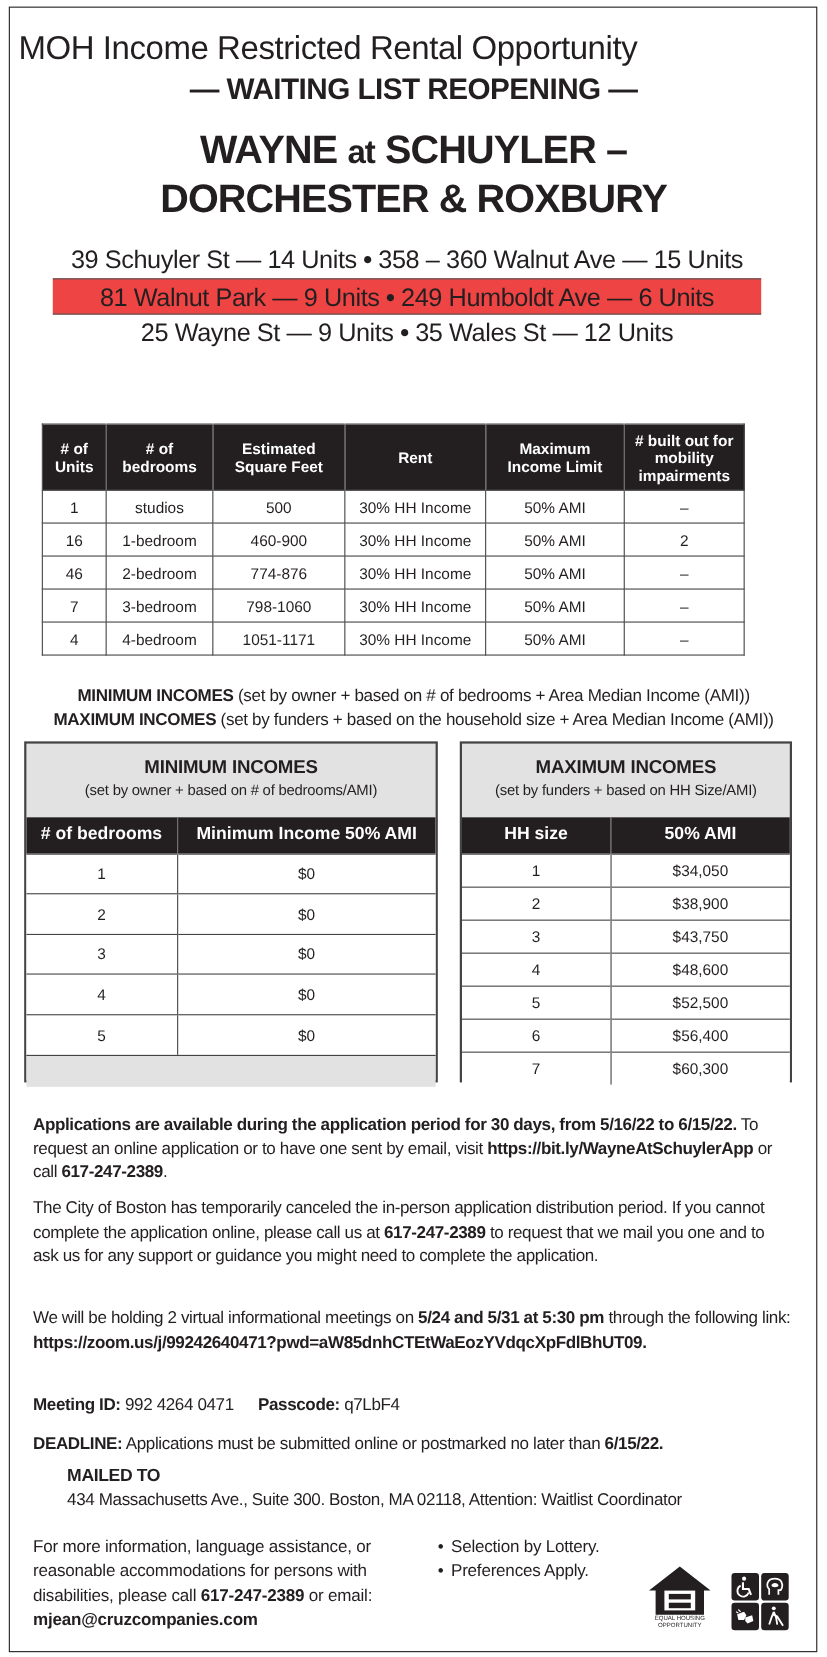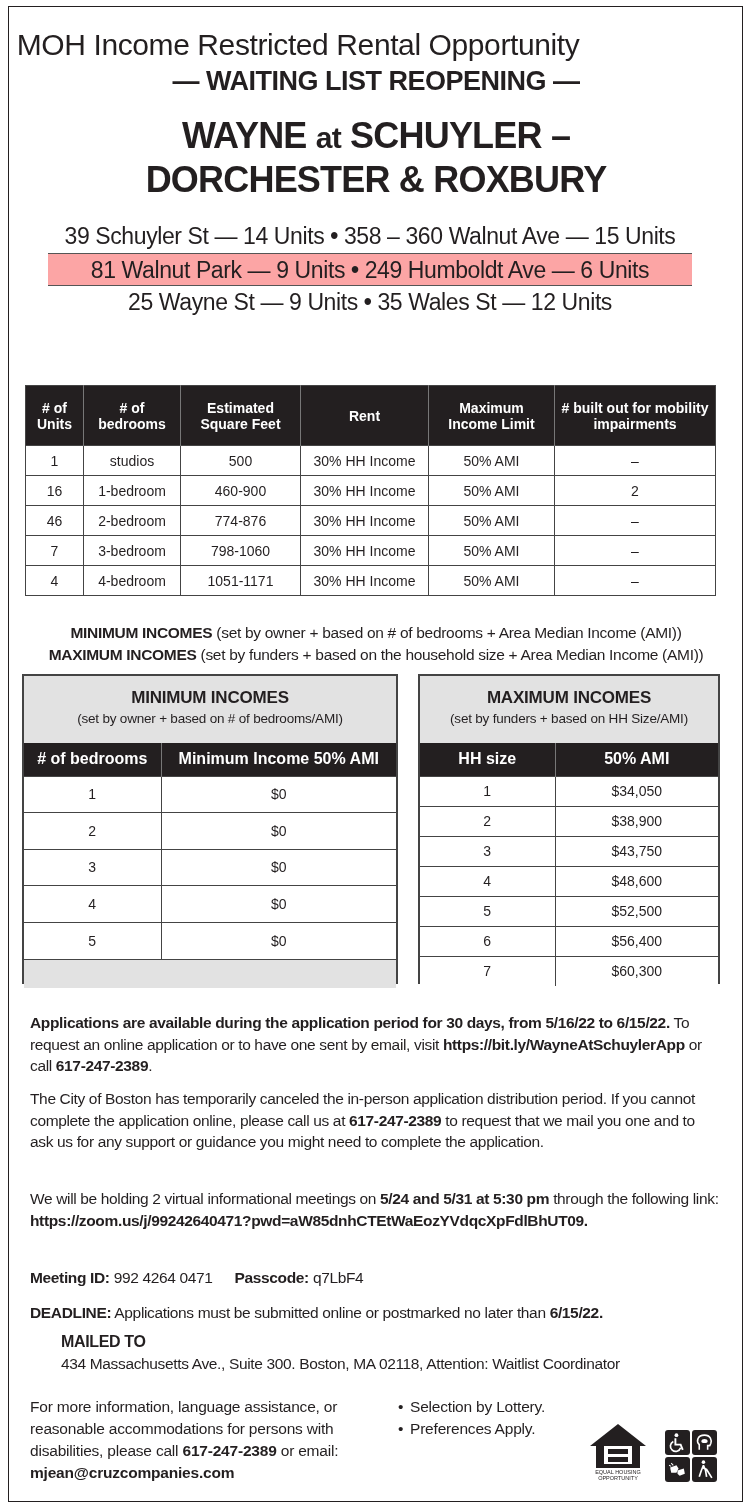--- a/index.html
+++ b/index.html
@@ -7,25 +7,25 @@
   body { font-family: "Liberation Sans", sans-serif; color: #231f20; position: relative; overflow: hidden; }
   .frame { position: absolute; left: 8px; top: 6px; width: 735px; height: 1496px; border: 1.5px solid #231f20; }
 
   .title1 { position: absolute; left: 0; width: 596px; top: 28px; text-align: center; font-size: 30px; font-weight: normal; letter-spacing: -0.4px; }
   .title2 { position: absolute; left: 0; width: 752px; top: 66px; text-align: center; font-size: 27px; font-weight: bold; letter-spacing: -0.5px; }
   .title3 { position: absolute; left: 0; width: 752px; top: 115px; text-align: center; font-size: 36px; font-weight: bold; line-height: 42px; letter-spacing: -0.8px; }
   .title3 .small { font-size: 30px; }
 
   .addr { position: absolute; left: 48px; width: 644px; top: 220px; }
   .addr-row { height: 33px; line-height: 33px; text-align: center; font-size: 23px; letter-spacing: -0.4px; white-space: nowrap; }
-  .addr-row.shaded { background: #fca5a5; border-top: 1.5px solid #555; border-bottom: 1.5px solid #555; }
+  .addr-row.shaded { background: #ef4444; border-top: 1.5px solid #555; border-bottom: 1.5px solid #555; }
   .addr-row .bullet { font-weight: bold; margin: 0 6px; }
 
   table { border-collapse: collapse; }
-  .units-table { position: absolute; left: 25px; top: 385px; width: 691px; font-size: 14px; }
+  .units-table { position: absolute; left: 38px; top: 385px; width: 639px; font-size: 14px; }
   .units-table th { background: #231f20; color: #fff; font-weight: bold; font-size: 14px; height: 60px; line-height: 16px; border-right: 1.5px solid #777; padding: 0 4px; }
   .units-table th:last-child { border-right: none; }
   .units-table td { height: 30px; text-align: center; border: 1.5px solid #444; font-size: 14px; }
   .units-table { border: 1.5px solid #444; }
 
   .income-note { position: absolute; left: 0; width: 752px; top: 622px; text-align: center; font-size: 15.5px; line-height: 22px; letter-spacing: -0.3px; }
   .income-note b { font-weight: bold; }
 
   .inc-box { position: absolute; top: 674px; border: 2px solid #444; background: #e2e2e2; }
   .inc-box .box-head { text-align: center; padding-top: 12px; height: 67px; }

